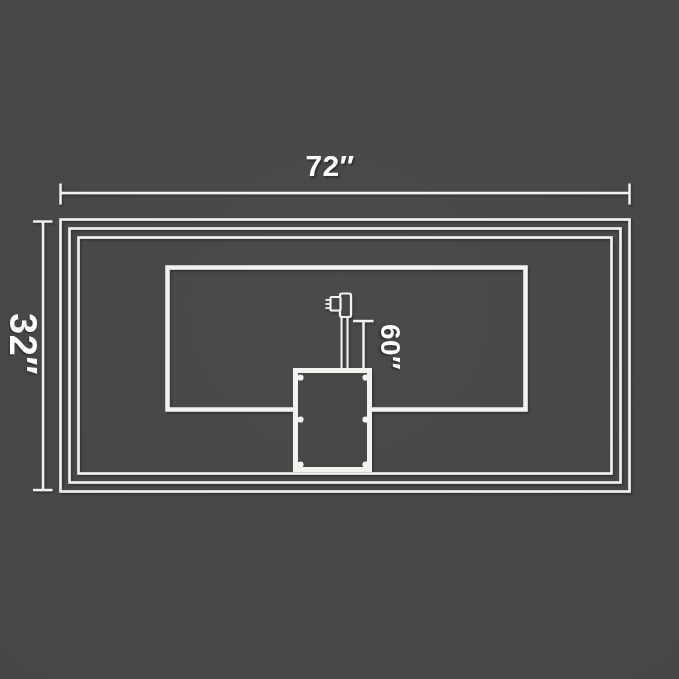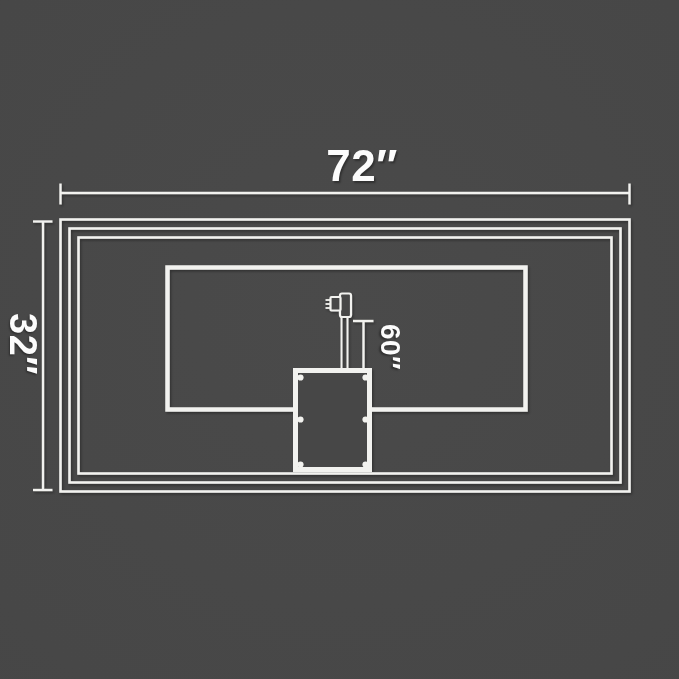--- a/index.html
+++ b/index.html
@@ -24,24 +24,24 @@
     position: absolute;
     color: #fcfcfc;
     font-weight: 700;
     text-align: center;
     letter-spacing: 0.5px;
     text-shadow: 1.5px 1.5px 2px rgba(0,0,0,0.35);
     user-select: none;
     white-space: nowrap;
   }
   .dim-label.width {
-    left: 292px;
+    left: 260px;
     top: 147px;
     width: 140px;
-    font-size: 44px;
+    font-size: 30px;
     line-height: 38px;
   }
   .dim-label.height {
     left: -39px;
     top: 324px;
     width: 124px;
     height: 40px;
     font-size: 38px;
     line-height: 40px;
     transform: rotate(90deg);

